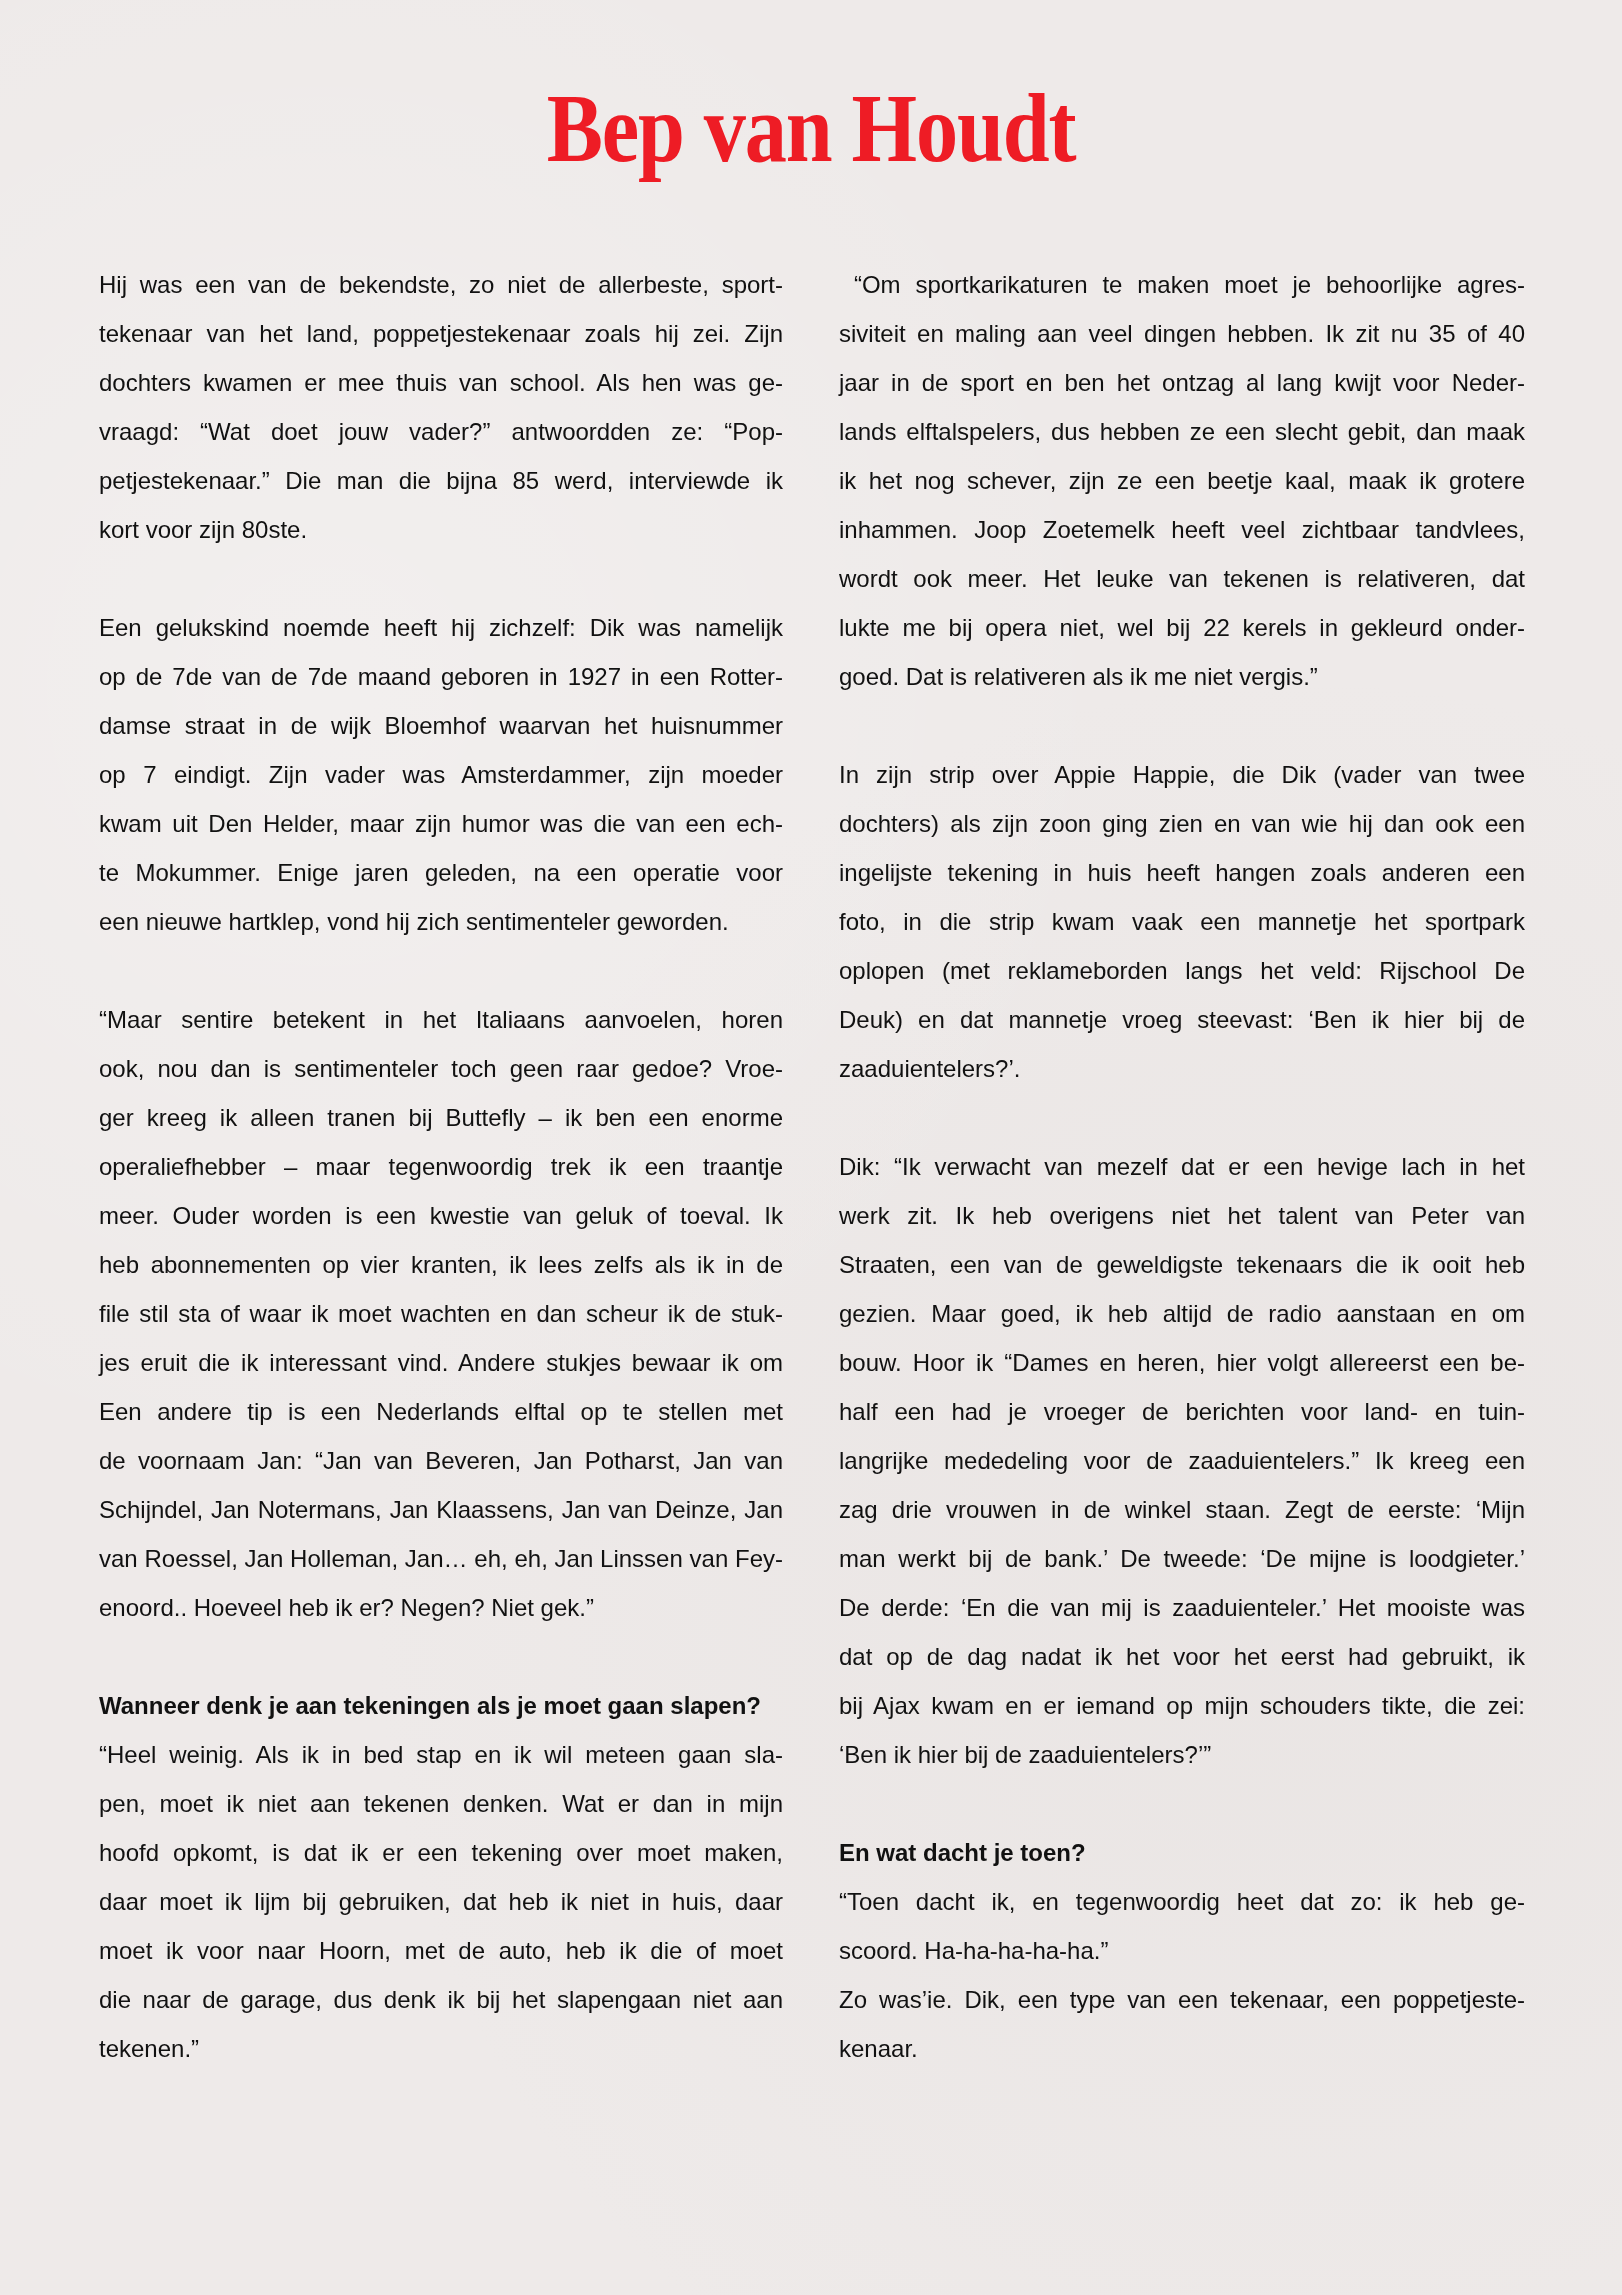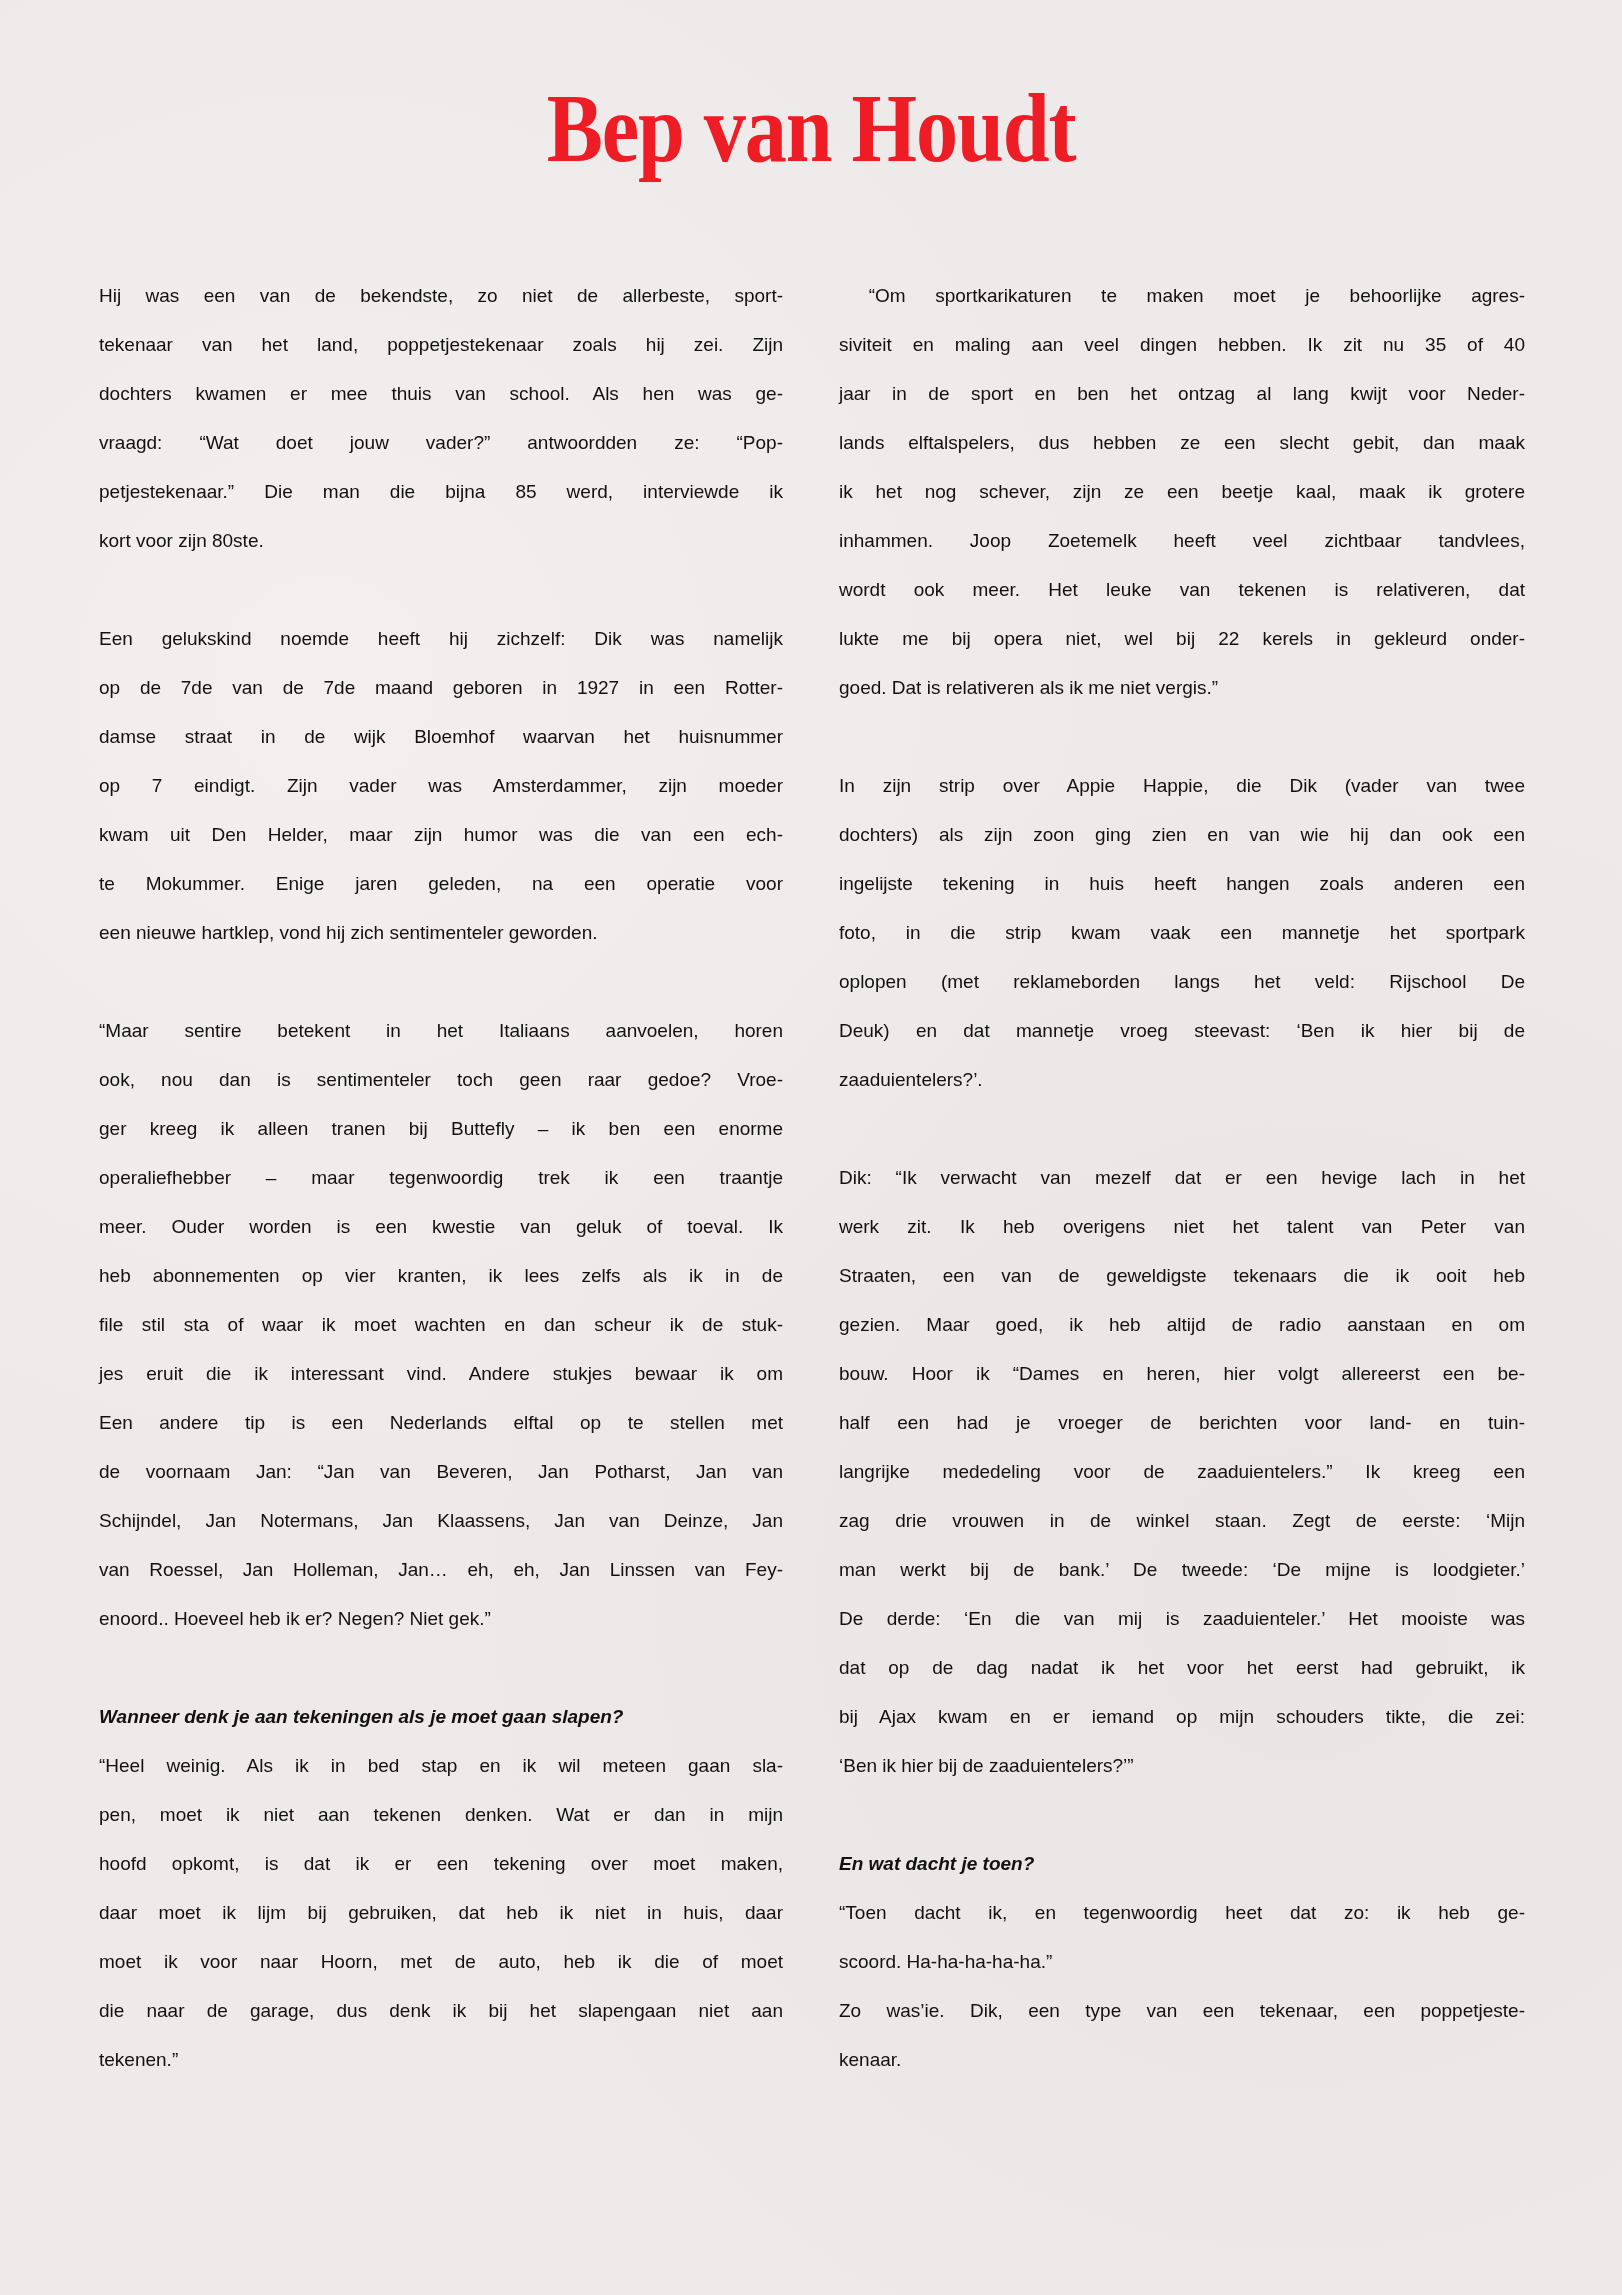--- a/index.html
+++ b/index.html
@@ -33,44 +33,43 @@
     font-weight: bold;
     font-size: 98px;
     line-height: 111px;
     color: #ee1c25;
     letter-spacing: -1.3px;
     transform: scaleX(0.86);
     transform-origin: 808px 50%;
   }
   .column {
     position: absolute;
-    top: 271px;
+    top: 260px;
     font-family: "Liberation Sans", "DejaVu Sans", sans-serif;
-    font-size: 19px;
+    font-size: 24px;
     line-height: 49px;
   }
   .col-left { left: 99px; width: 684px; }
   .col-right { left: 839px; width: 686px; }
   .para { margin: 0; }
   .para + .para.gap { margin-top: 49px; }
   .line {
     display: block;
     height: 49px;
     white-space: nowrap;
     text-align: justify;
     text-align-last: justify;
     overflow: visible;
   }
   .line.last {
     text-align: right;
     text-align-last: left;
   }
   .heading .line {
     font-weight: bold;
-    font-style: italic;
   }
 </style>
 </head>
 <body>
 
 <div class="paper-grain"></div>
 
 <h1 class="title">Bep van Houdt</h1>
 
 <div class="column col-left">

